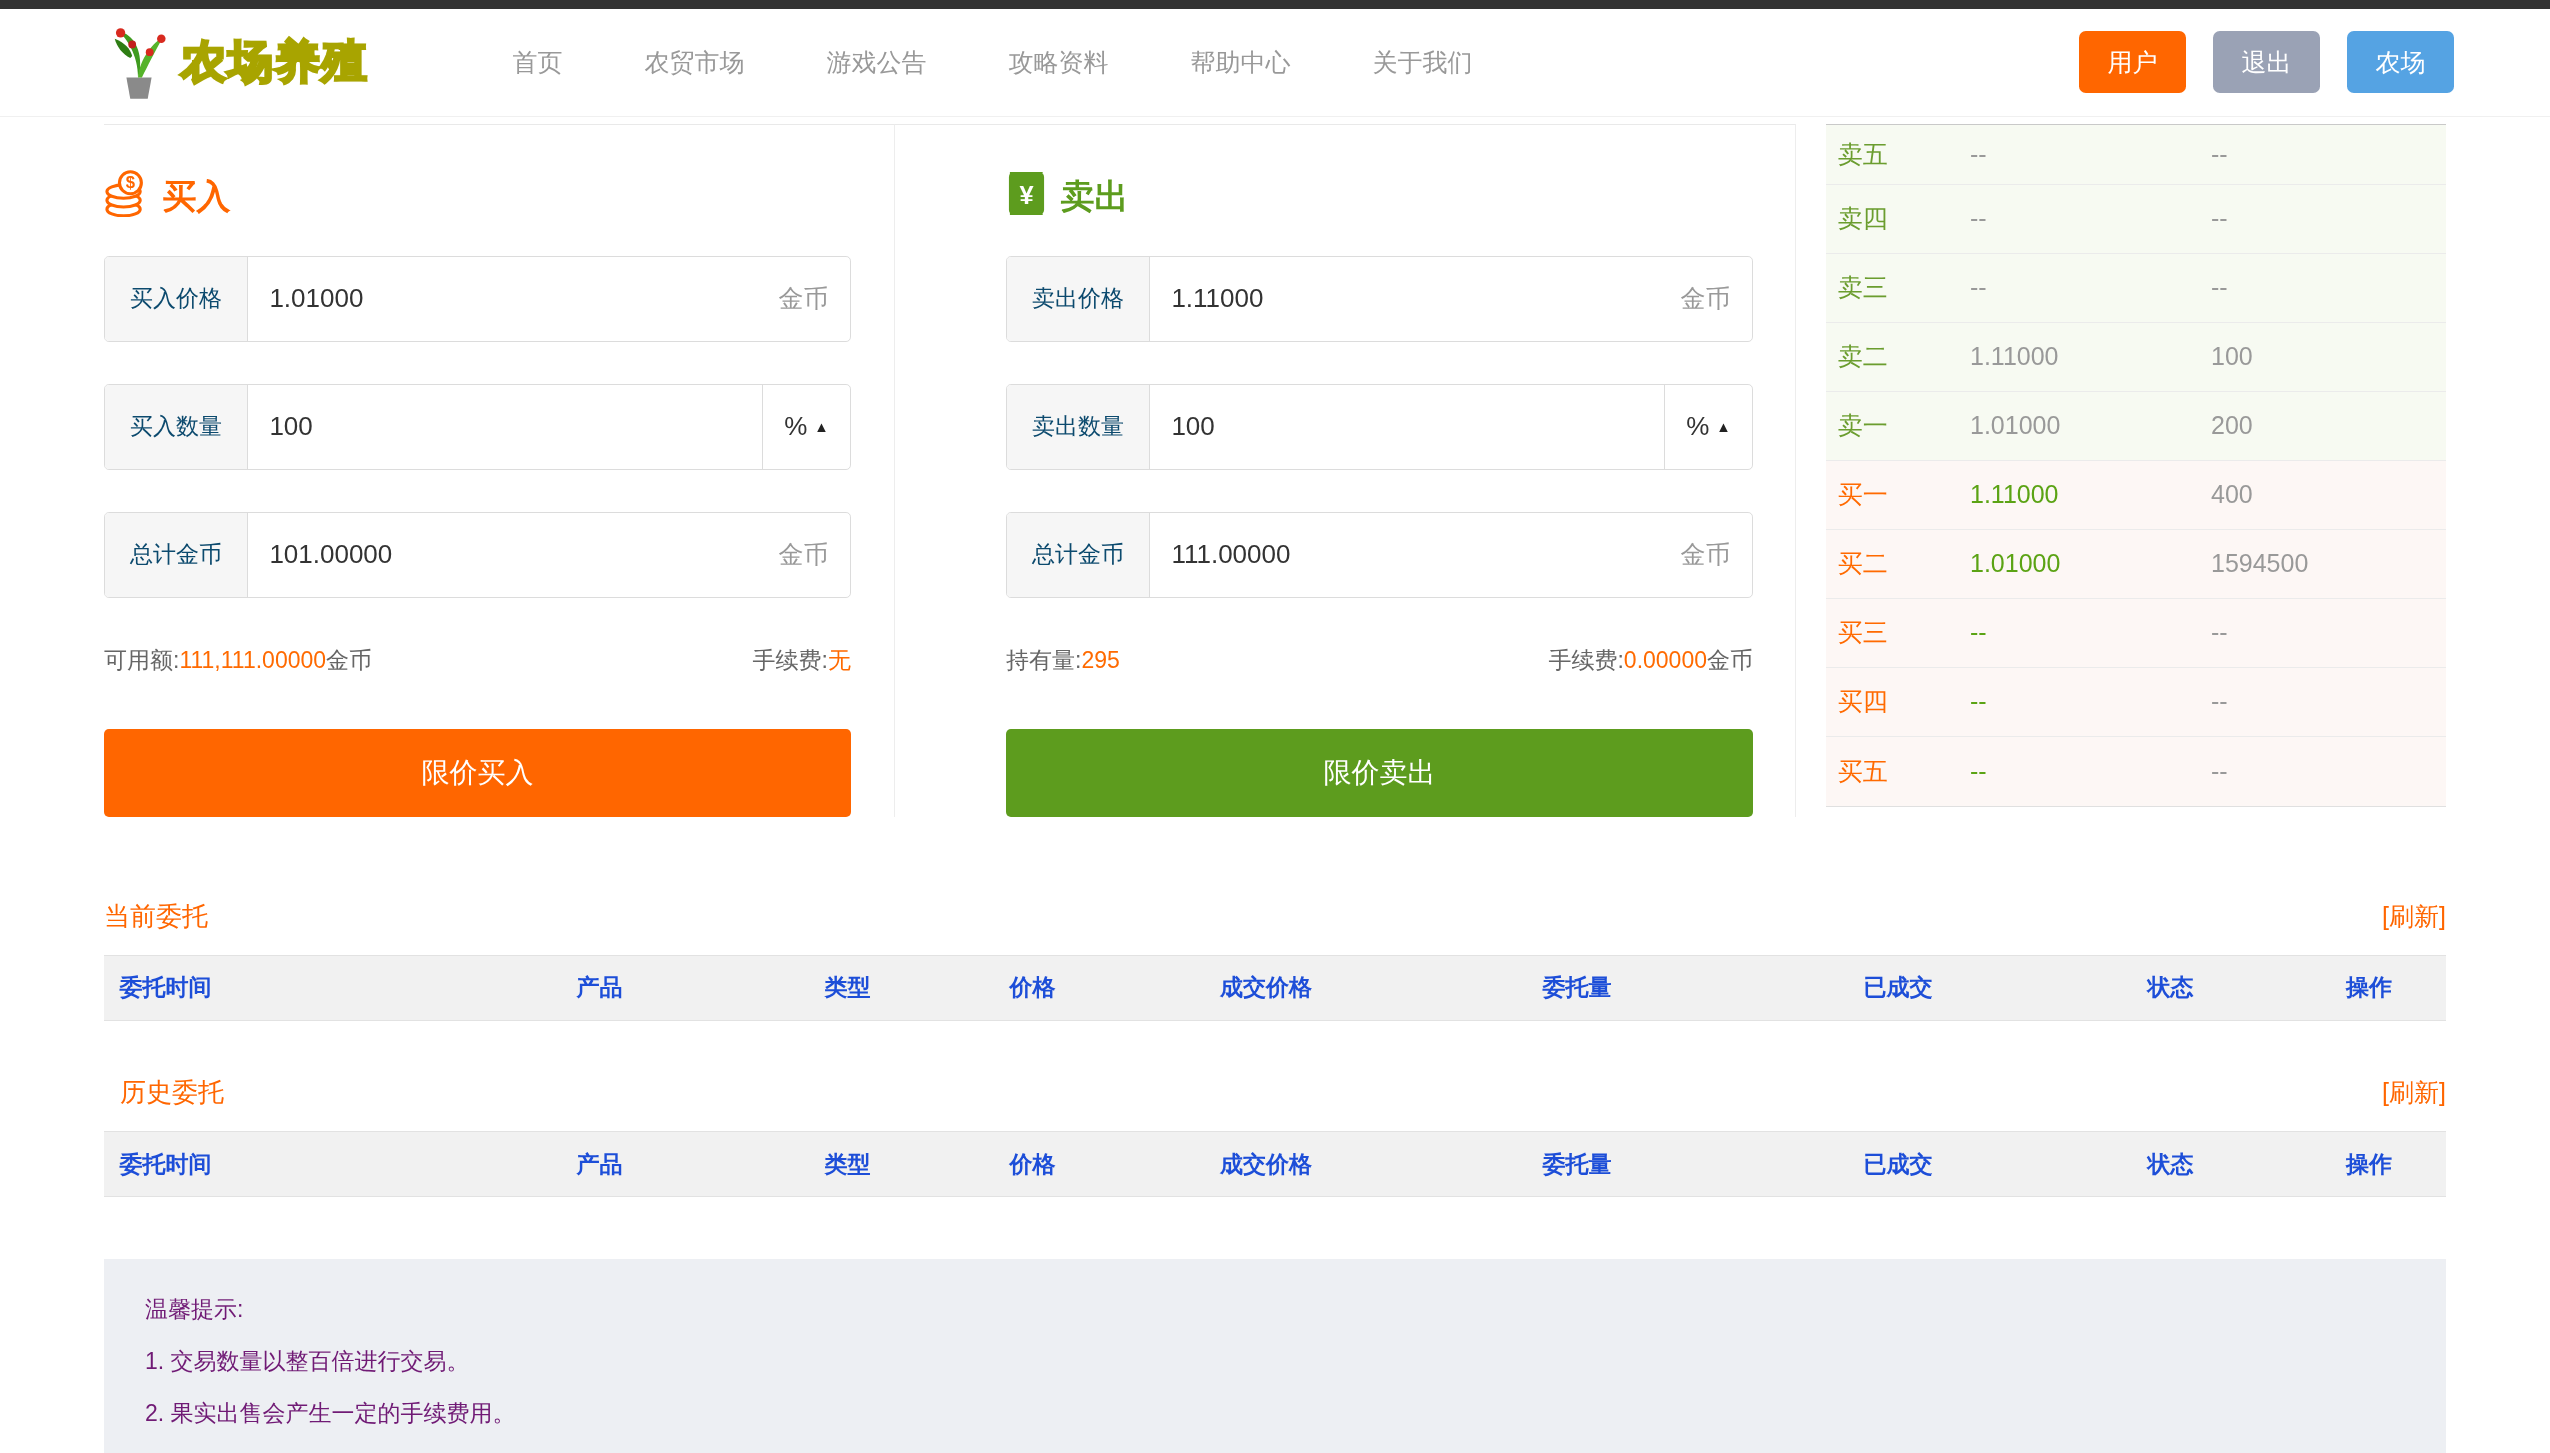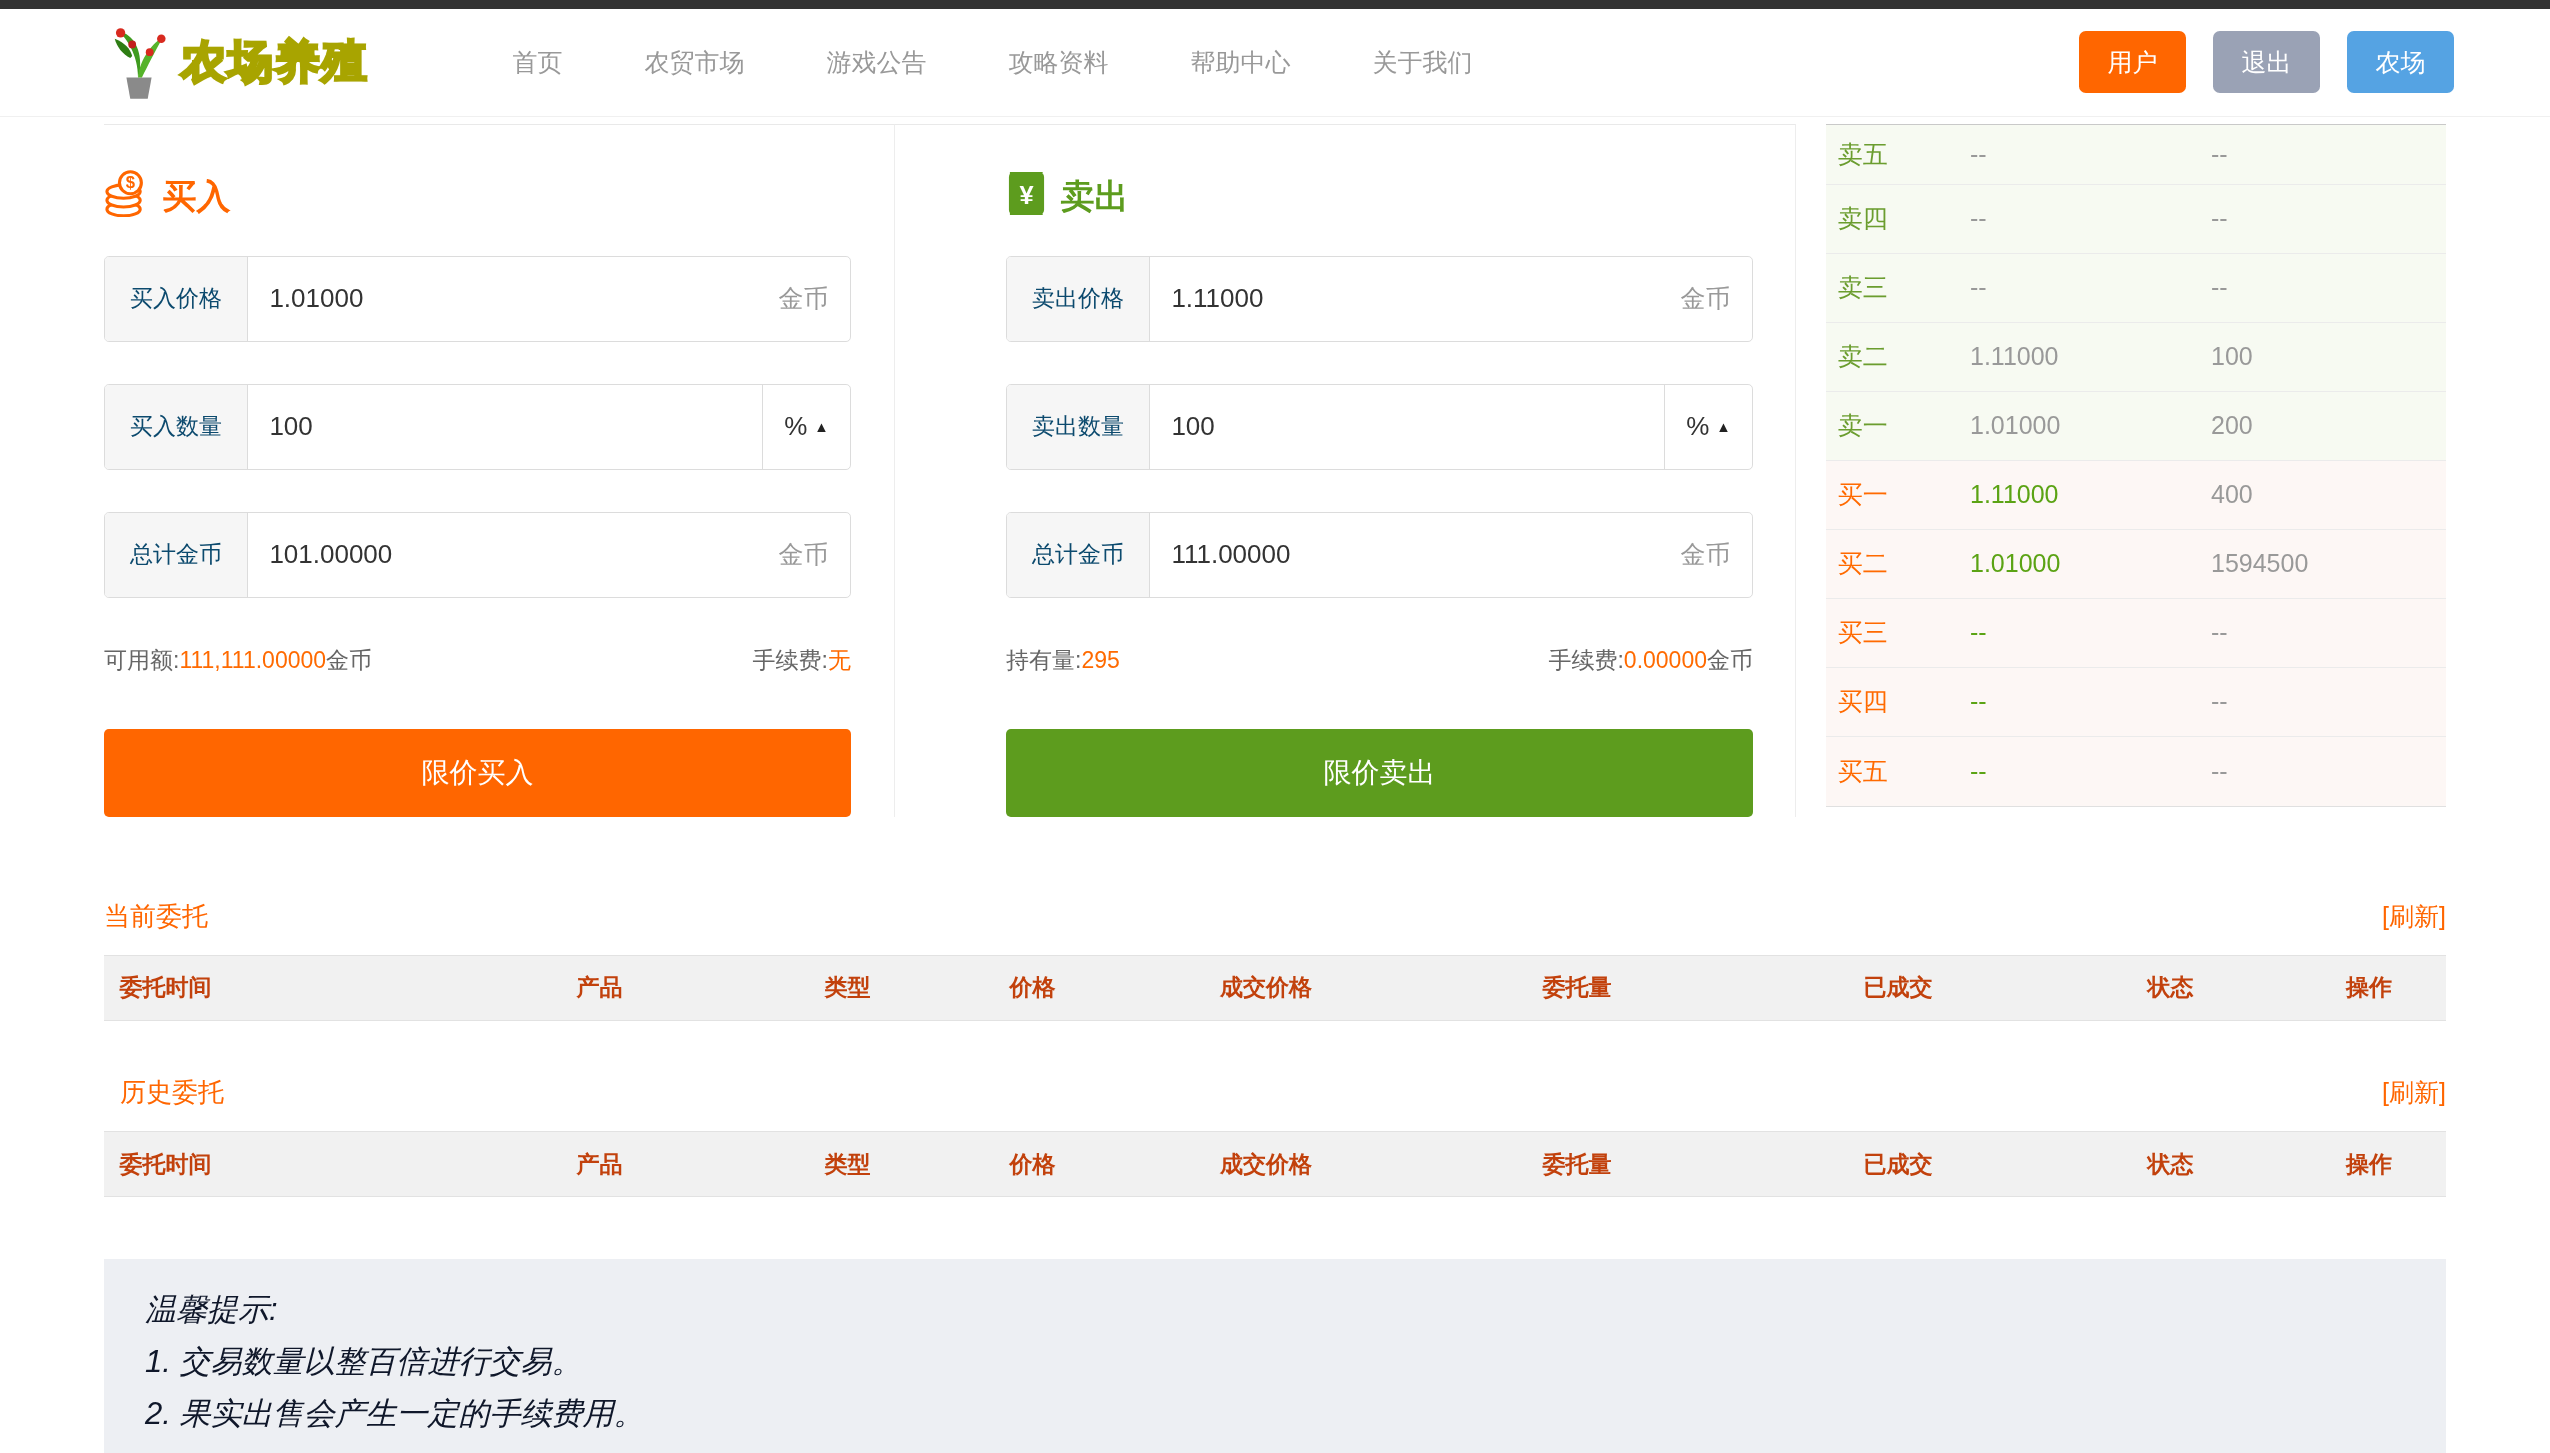--- a/index.html
+++ b/index.html
@@ -67,26 +67,26 @@
   .buy .ob-price { color:#5ba314; }
   .ob-qty { flex:1; color:#999; }
   
   .section-head { display:flex; justify-content:space-between; align-items:center;
     margin-top:82px; }
   .history-head { margin-top:54px;margin-left:16px; }
   .section-title { color:#ff6600; font-size:26px; }
   .refresh { color:#ff6600; font-size:25px; cursor:pointer; }
   .orders-table { width:100%; margin-top:21.4px; border-collapse:collapse; table-layout:fixed; }
   .orders-table th { height:65px; background:#f1f1f1; border-top:1px solid #e2e2e2;
-    border-bottom:1px solid #e2e2e2; font-size:23px; color:#c2410c; font-weight:bold;
+    border-bottom:1px solid #e2e2e2; font-size:23px; color:#1d4ed8; font-weight:bold;
     text-align:center;margin-left:24px; }
   .orders-table th.left { text-align:left; padding-left:15.6px; }
   
   .tips { margin-top:62px; background:#edeff3; padding:39px 41px 58px 41px; height:409px; }
-  .tips p { font-size:31px; line-height:23px; color:#0f172a;font-style:italic; }
+  .tips p { font-size:23px; line-height:23px; color:#701a75; }
   .tips p + p { margin-top:29px; }
 </style>
 </head>
 <body>
 
 <div class="topstrip"></div>
 
 <header class="nav">
   <div class="logo">
     <span>

